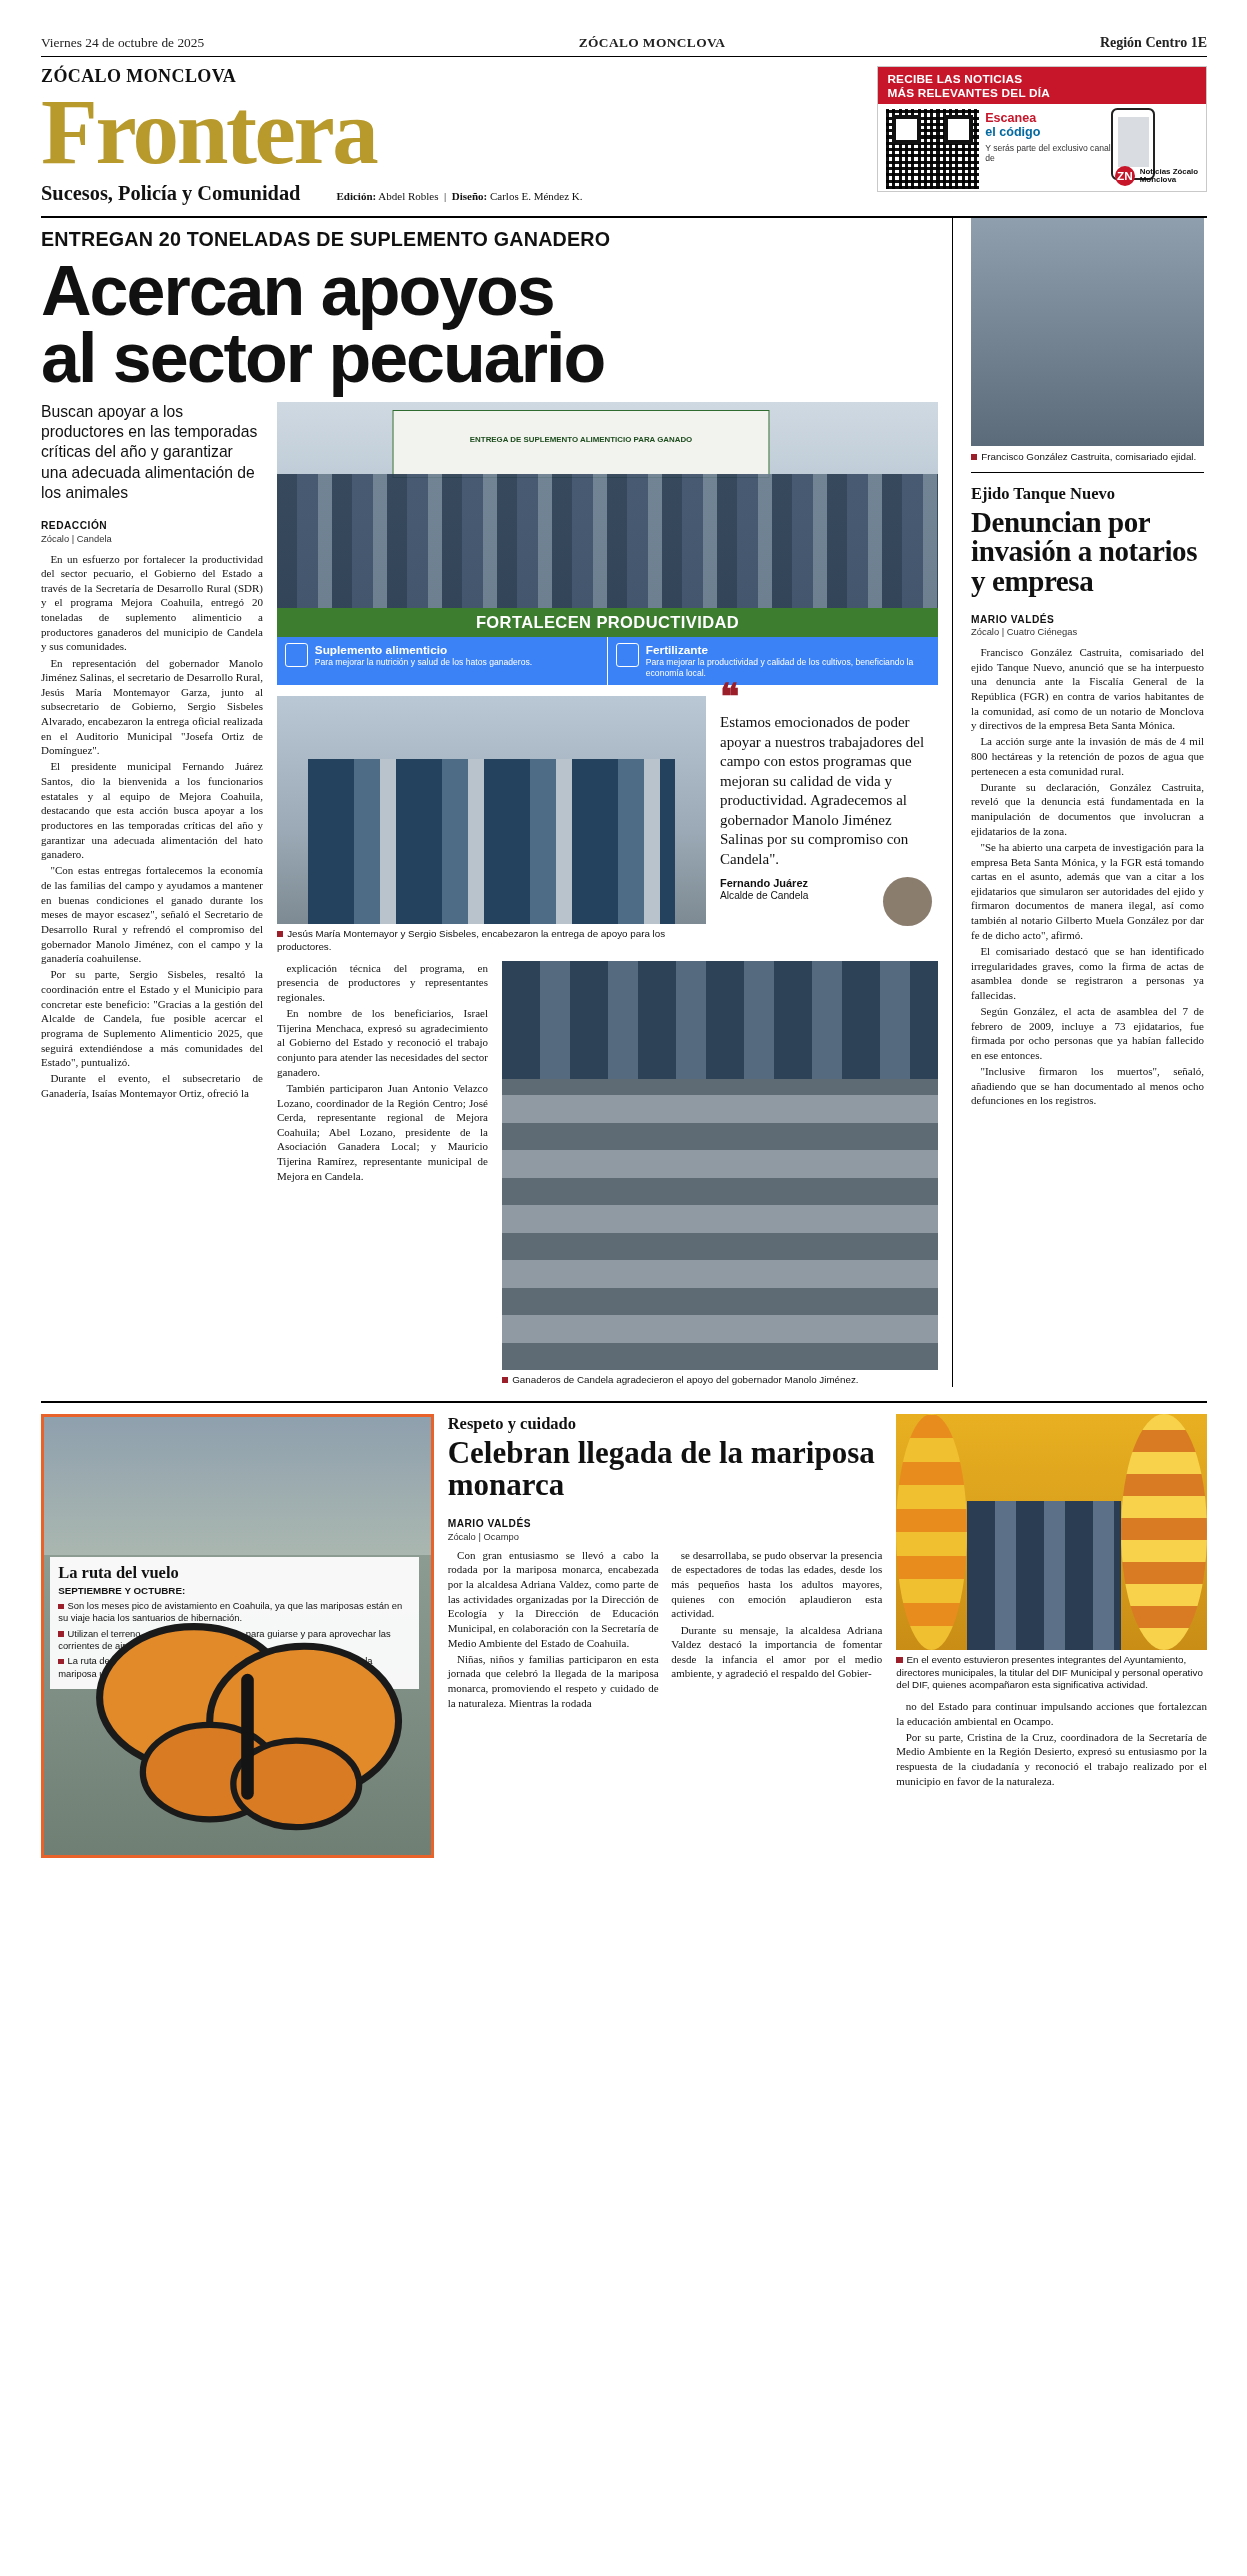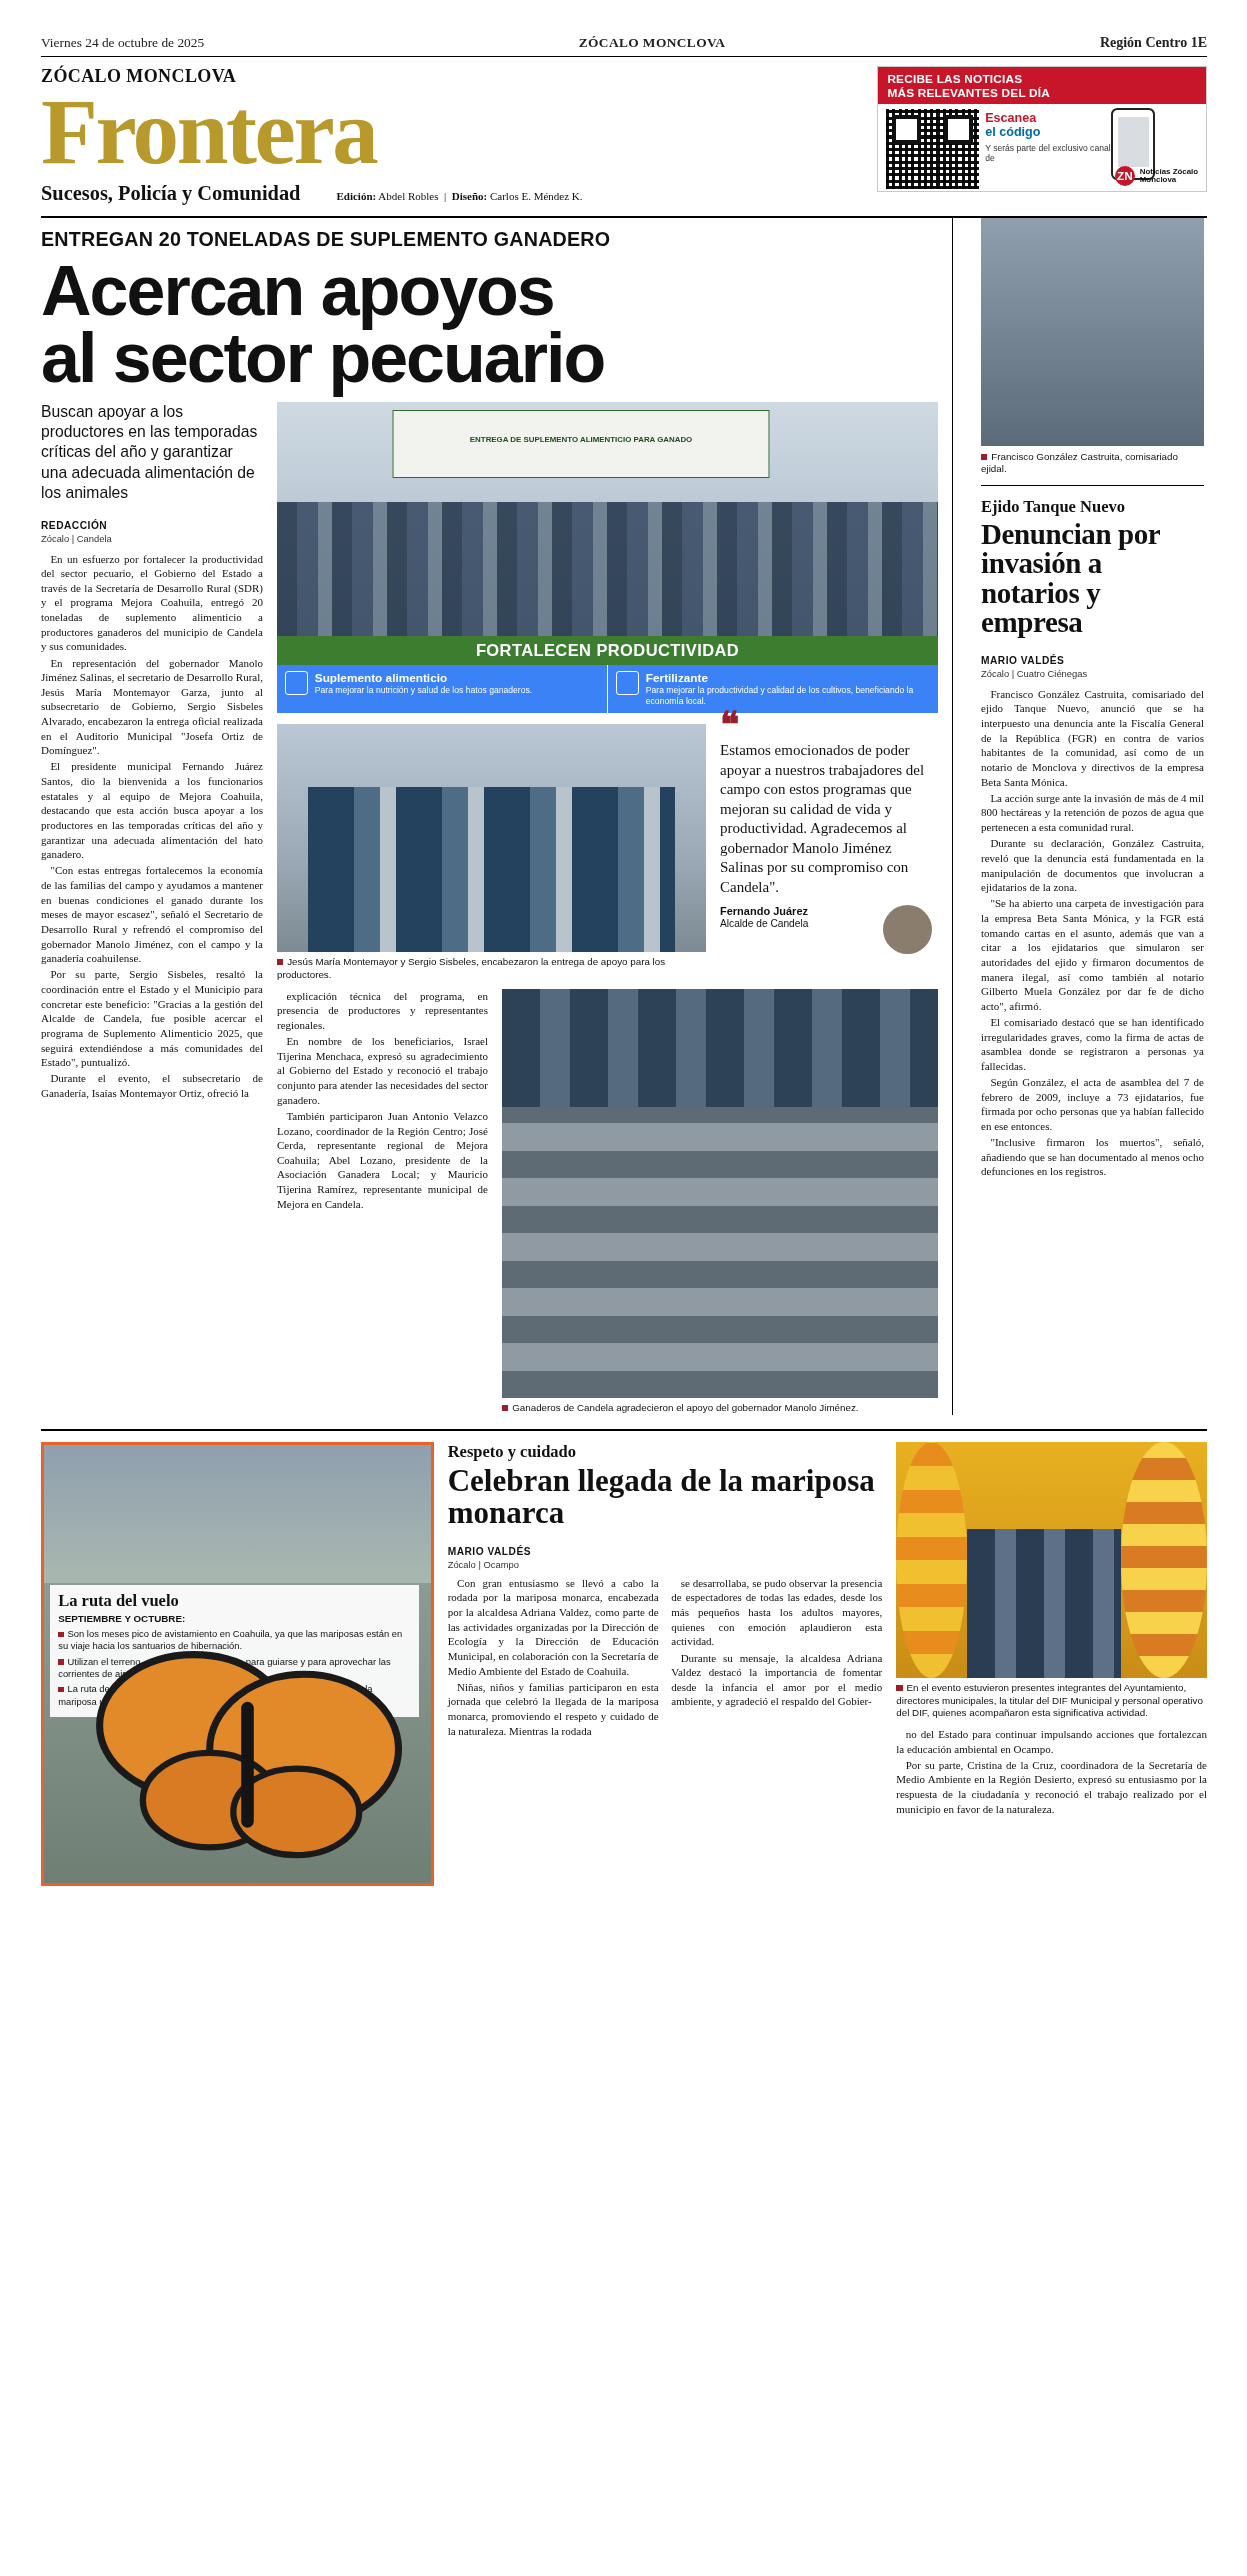--- a/index.html
+++ b/index.html
@@ -54,39 +54,39 @@
       font-family:"Liberation Sans",sans-serif; font-weight:700; font-size:11.8px; display:flex;align-items:center;justify-content:center;}
   .promo-brand .bt { font-family:"Liberation Sans",sans-serif; font-size:7.9px; line-height:1.1; font-weight:700;}
   .phone { width:44px;height:72px;border:2.4px solid #222; border-radius:6.3px; background:#fff; margin-top:3.1px; position:relative;}
   .phone:after{content:"";position:absolute;left:4.7px;top:7.9px;right:4.7px;bottom:11px;background:#d9dde2;}
 
   .rule-thick { border-top:2.4px solid #000; margin-top:11px; }
 
   
   .main { display:flex; gap:0; margin-top:0; }
   .left-col { width:911px; padding-right:14px; }
-  .right-col { width:252px; border-left:0.8px solid #000; padding-left:28px; }
+  .right-col { width:252px; border-left:0.8px solid #000; padding-left:18px; }
 
   .kicker-bar { font-family:"Liberation Sans",sans-serif; font-weight:700; font-size:19.7px;
                 letter-spacing:0.2px; padding:9.4px 0 4.7px 0; }
   .headline { font-family:"Liberation Sans",sans-serif; font-weight:700; font-size:70px;
               line-height:0.95; letter-spacing:-2px; margin:3.1px 0 11px 0; }
 
   .lead-row { display:flex; gap:14px; }
   .lead-left { width:236px; }
   .deck { font-family:"Liberation Sans",sans-serif; font-size:15.7px; line-height:1.28; font-weight:400; }
   .byline { margin-top:17.3px; font-family:"Liberation Sans",sans-serif; font-weight:700; font-size:10.2px; letter-spacing:0.5px;}
   .byline-sub { font-family:"Liberation Sans",sans-serif; font-size:9.4px; color:#333; margin-top:1.6px; }
   .body-text { font-family:"Liberation Serif",serif; font-size:11px; line-height:1.33; text-align:justify; margin-top:7.9px; }
   .body-text p { margin:0 0 1.6px 0; text-indent:9.4px; }
 
   
   .photo-main { width:661px; }
   .ph { background:#9fb2c2; position:relative; overflow:hidden; }
-  .photo1 { height:234px; background:linear-gradient(#cfd9e2 0%, #b8c6d2 55%, #8d9aa4 100%);padding-left:16px; }
+  .photo1 { height:206px; background:linear-gradient(#cfd9e2 0%, #b8c6d2 55%, #8d9aa4 100%);padding-left:16px; }
   .photo1 .banner { position:absolute; left:46%; top:7.9px; transform:translateX(-50%);
                     width:377px; height:68px; background:#f2f2ef; border:1.6px solid #2f6b2f; }
   .photo1 .banner .bl1 { font-family:"Liberation Sans",sans-serif; font-size:7.9px; text-align:center; margin-top:23.6px; color:#1d4d1d; font-weight:700;}
   .photo1 .people { position:absolute; bottom:0; left:0; right:0; height:134px;
       background:repeating-linear-gradient(90deg,#2b3d52 0 20.4px,#3d5068 20.4px 41px, #6a7d8e 41px 55px); opacity:.92;}
   .strip-green { background:#3c7d2f; color:#fff; font-family:"Liberation Sans",sans-serif;
                  font-weight:700; font-size:16.5px; text-align:center; padding:4.7px 0; letter-spacing:0.4px;}
   .strip-red { background:#3b82f6; color:#fff; display:flex; }
   .strip-red .half { flex:1; display:flex; gap:6.3px; padding:6.3px 7.9px; }
   .strip-red .half + .half { border-left:0.8px solid #fff; }

